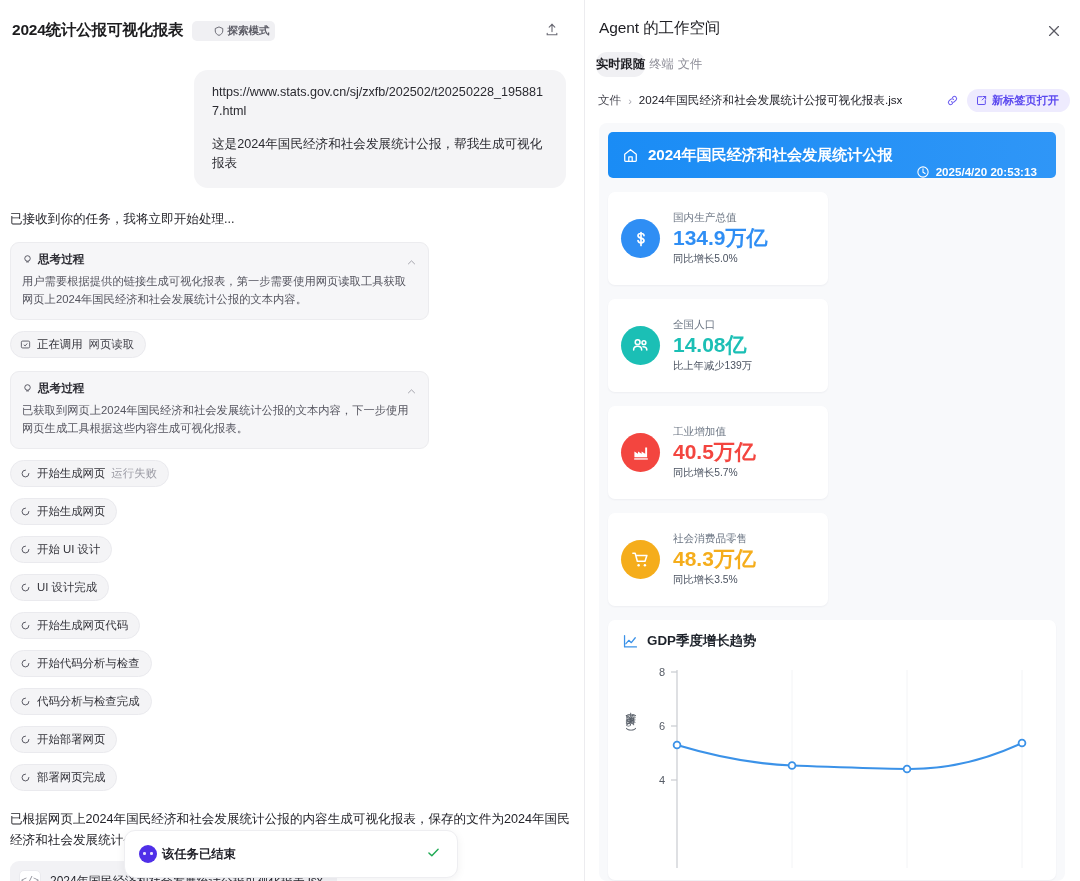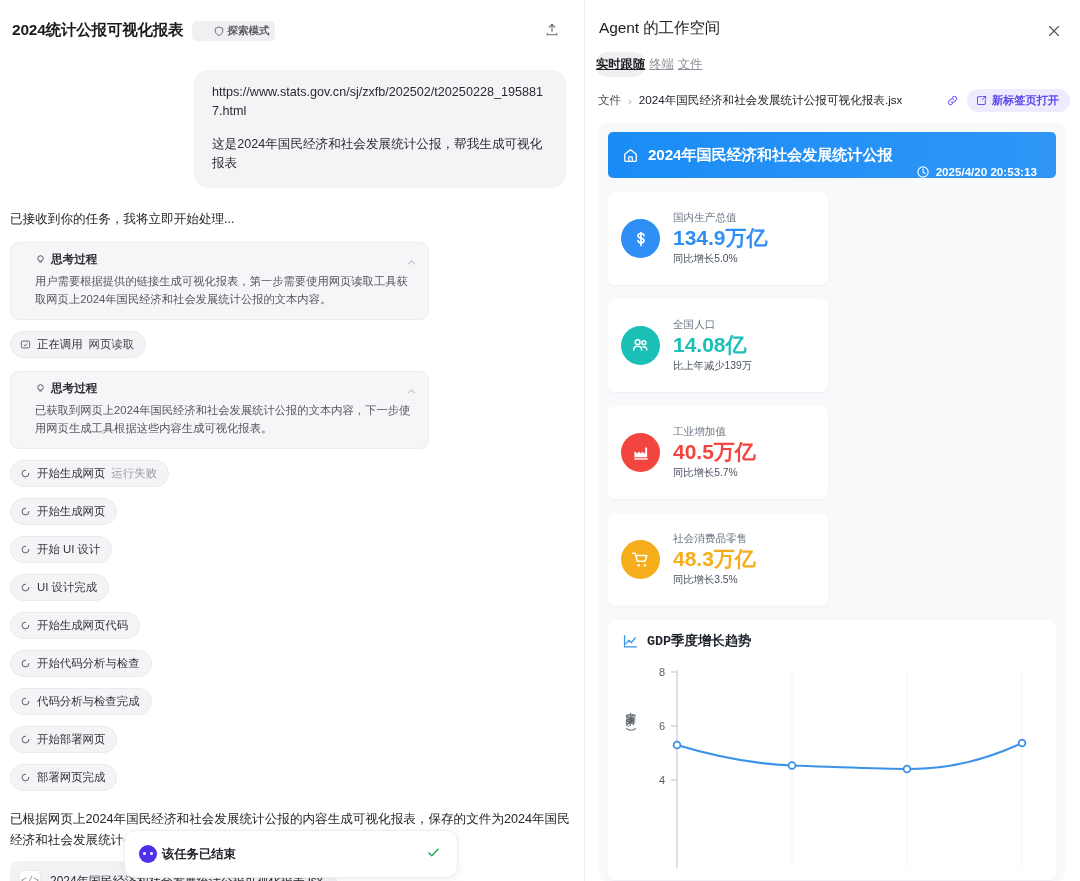--- a/index.html
+++ b/index.html
@@ -55,21 +55,21 @@
 
   .assistant-line {
     font-size: 12.6px; color: #26262c; padding: 22px 0 0 10px; line-height: 19px;
   }
 
   
   .think-card {
     margin: 13px 0 0 10px;
     width: 419px;
     background: #f6f6f8; border: 1px solid #ececef;
-    border-radius: 9px; padding: 9px 11px 11px 24px;
+    border-radius: 9px; padding: 9px 11px 11px 11px;
     position: relative;
   }
   .think-head { display: flex; align-items: center; gap: 5px; }
   .think-head-title { font-size: 11.6px; font-weight: 700; color: #2d2d34; }
   .think-chevron { position: absolute; right: 11px; top: 11px; color: #9a9aa3; }
   .think-body { margin-top: 5px; font-size: 11.3px; line-height: 18px; color: #55555f; }
 
   
   .chip {
     display: inline-flex; align-items: center; gap: 6px;
@@ -126,21 +126,21 @@
   .right-header { padding: 18px 0 0 14px; }
   .ws-title { font-size: 15.5px; font-weight: 500; color: #1d1d22; letter-spacing: -0.1px; }
   .close-btn {
     position: absolute; top: 20px; right: 15px;
     width: 22px; height: 22px; display: flex; align-items: center; justify-content: center;
     color: #5b5b64; cursor: pointer;
   }
   .tabs { display: flex; align-items: center; gap: 4px; padding: 13px 0 0 11px; }
   .tab {
     font-size: 12.3px; padding: 4px 0; border-radius: 11px;
-    color: #8e8e98; cursor: pointer; white-space: nowrap; text-decoration: underline;
+    color: #8e8e98; cursor: pointer; white-space: nowrap;
   }
   .tab.active { background: #f0f0f3; color: #1d1d22; font-weight: 700; }
 
   .breadcrumb-row {
     display: flex; align-items: center;
     padding: 12px 10px 0 13px; gap: 7px;
   }
   .bc-item { font-size: 11.6px; color: #4b4b54; white-space: nowrap; }
   .bc-sep { font-size: 11px; color: #a9a9b2; }
   .bc-file { font-size: 11.6px; color: #22222a; white-space: nowrap; overflow: hidden; text-overflow: ellipsis; }
@@ -190,21 +190,21 @@
   .stat-value { font-size: 21px; font-weight: 800; line-height: 24px; margin-top: 1px; }
   .stat-sub { font-size: 10.3px; color: #4a5260; margin-top: 2px; }
 
   .chart-card {
     margin: 0 9px 0 9px;
     background: #fff; border-radius: 7px;
     padding: 12px 14px 0 14px;
     height: 260px;
     box-shadow: 0 1px 2px rgba(30,40,70,0.05);
   }
-  .chart-head { display: flex; align-items: flex-end; gap: 8px; font-family: Liberation Mono, monospace; }
+  .chart-head { display: flex; align-items: flex-end; gap: 8px; }
   .chart-title { font-size: 13.4px; font-weight: 700; color: #1e232b; }
   .chart-area { position: relative; margin-top: 10px; height: 210px; }
   .ylabel {
     position: absolute; left: 2px; top: 52px;
     font-size: 10.4px; color: #555c66;
     writing-mode: vertical-rl; transform: rotate(180deg);
     letter-spacing: 1px;
   }
 </style>
 </head>

